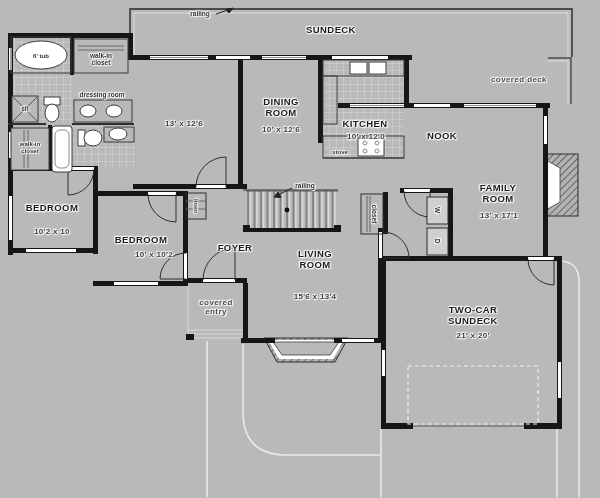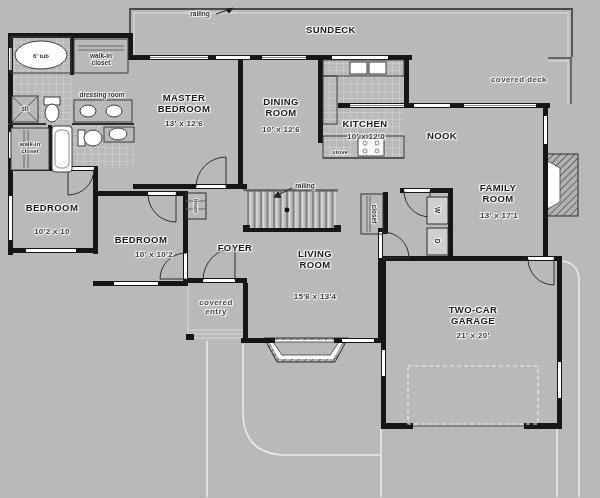--- a/index.html
+++ b/index.html
@@ -240,21 +240,20 @@
   </g>
 
   <g fill="none">
     <line x1="413" y1="426" x2="524" y2="426" stroke="#777" stroke-width="1.5"></line>
     <rect x="408" y="366" width="130" height="58" stroke="#eee" stroke-width="1.2" stroke-dasharray="4 3"></rect>
   </g>
 </svg>
 
   <div class="lbl room" style="left:331px;top:30px;">SUNDECK</div>
 
-  <div class="lbl room" style="left:184px;top:104px;width:78px;">MASTER BEDROOM</div>
   <div class="lbl dims" style="left:184px;top:124px;">13' x 12'6</div>
 
   <div class="lbl room" style="left:281px;top:108px;width:50px;">DINING ROOM</div>
   <div class="lbl dims" style="left:281px;top:130px;">10' x 12'6</div>
 
   <div class="lbl room" style="left:365px;top:124px;text-align:center;">KITCHEN</div>
   <div class="lbl dims" style="left:366px;top:137px;">10' x 12'0</div>
 
   <div class="lbl room" style="left:442px;top:136px;">NOOK</div>
 
@@ -265,21 +264,21 @@
   <div class="lbl dims" style="left:52px;top:232px;">10'2 x 10</div>
 
   <div class="lbl room" style="left:141px;top:240px;">BEDROOM</div>
   <div class="lbl dims" style="left:129px;top:255px;margin-left:25px;">10' x 10'2</div>
 
   <div class="lbl room" style="left:231px;top:248px;padding-left:8px;">FOYER</div>
 
   <div class="lbl room" style="left:315px;top:260px;width:50px;">LIVING ROOM</div>
   <div class="lbl dims" style="left:315px;top:297px;">15'6 x 13'4</div>
 
-  <div class="lbl room" style="left:473px;top:316px;width:72px;">TWO-CAR GARAGE</div>
+  <div class="lbl room" style="left:473px;top:316px;width:72px;">TWO-CAR SUNDECK</div>
   <div class="lbl dims" style="left:473px;top:336px;">21' x 20'</div>
 
   <div class="lbl minor" style="left:485px;top:80px;margin-left:34px;">covered deck</div>
   <div class="lbl minor" style="left:216px;top:307px;width:44px;">covered entry</div>
   <div class="lbl tiny" style="left:200px;top:14px;">railing</div>
   <div class="lbl tiny" style="left:305px;top:186px;">railing</div>
   <div class="lbl tiny" style="left:101px;top:59px;width:40px;">walk-in closet</div>
   <div class="lbl tiny" style="left:102px;top:95px;width:46px;">dressing room</div>
   <div class="lbl tiny6" style="left:30px;top:148px;width:28px;">walk-in closet</div>
   <div class="lbl tiny6" style="left:41px;top:56px;">6' tub</div>

